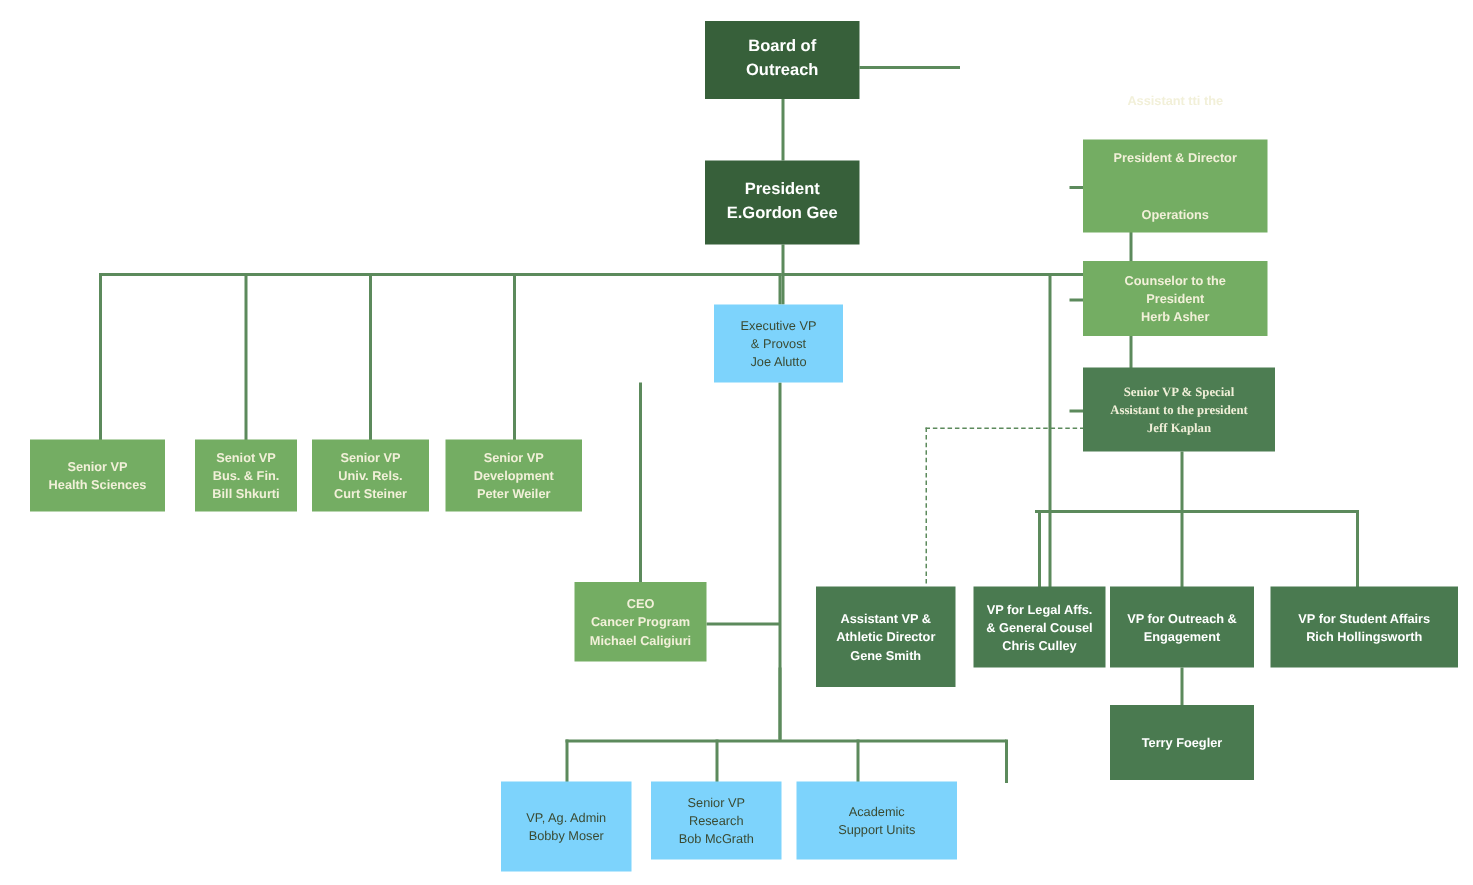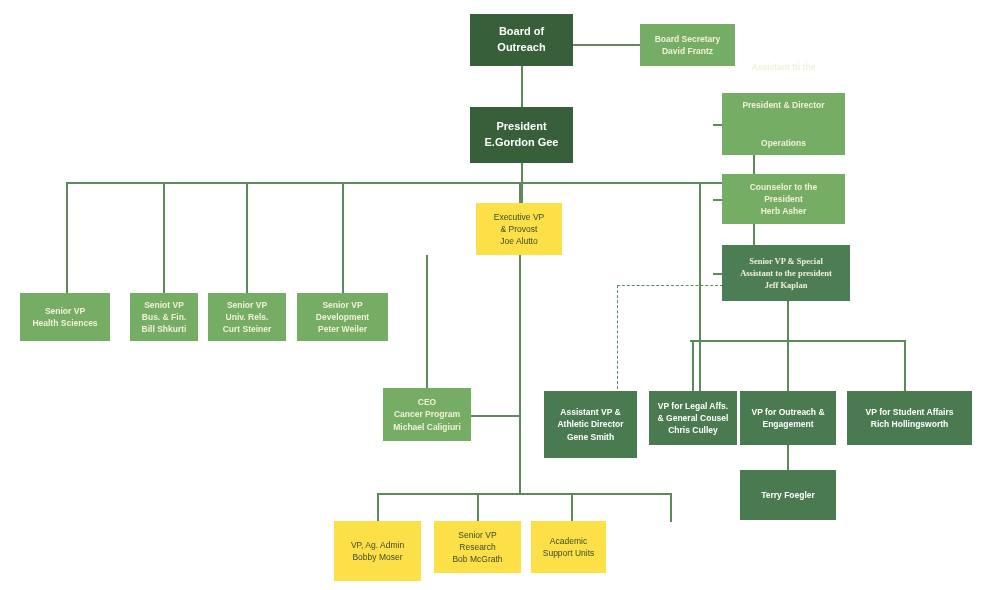--- a/index.html
+++ b/index.html
@@ -52,21 +52,21 @@
   }
   
   .node.light {
     background: #74ad63;
     color: #f2f0d9;
     font-weight: bold;
     font-size: 8.5px;
   }
   
   .node.lightdark {
-    background: #fde047;
+    background: #7dd3fc;
     color: #3a4a32;
     font-weight: normal;
     font-size: 8.5px;
   }
 
   
   .conn {
     position: absolute;
     background: #5c8a5c;
     z-index: 1;
@@ -120,24 +120,20 @@
     <div class="conn v" style="left: 377px; top: 493px; height: 29px;"></div>
     <div class="conn v" style="left: 477px; top: 493px; height: 29px;"></div>
     <div class="conn v" style="left: 571px; top: 493px; height: 29px;"></div>
     <div class="conn v" style="left: 670px; top: 493px; height: 29px;"></div>
     <div class="dashed-h" style="left: 617px; top: 285px; width: 106px;"></div>
     <div class="dashed-v" style="left: 617px; top: 285px; height: 104px;"></div>
     <div class="node dark" style="left: 470px; top: 14px; width: 103px; height: 52px;">
       <span class="ln">Board of</span>
       <span class="ln">Outreach</span>
     </div>
-    <div class="node light" style="left: 640px; top: 24px; width: 95px; height: 42px;">
-      <span class="ln">Board Secretary</span>
-      <span class="ln">David Frantz</span>
-    </div>
     <div class="node dark" style="left: 470px; top: 107px; width: 103px; height: 56px;">
       <span class="ln">President</span>
       <span class="ln">E.Gordon Gee</span>
     </div>
     <div class="node light" style="left: 722px; top: 93px; width: 123px; height: 62px; gap: 26px;">
       <span class="ln">Assistant tti the</span>
       <span class="ln">President &amp; Director</span>
       <span class="ln">Operations</span>
       <span class="ln">Kate Wolford</span>
     </div>
@@ -203,17 +199,17 @@
     </div>
     <div class="node lightdark" style="left: 334px; top: 521px; width: 87px; height: 60px;">
       <span class="ln">VP, Ag. Admin</span>
       <span class="ln">Bobby Moser</span>
     </div>
     <div class="node lightdark" style="left: 434px; top: 521px; width: 87px; height: 52px;">
       <span class="ln">Senior VP</span>
       <span class="ln">Research</span>
       <span class="ln">Bob McGrath</span>
     </div>
-    <div class="node lightdark" style="left: 531px; top: 521px; width: 75px; height: 52px;">
+    <div class="node lightdark" style="left: 531px; top: 521px; width: 107px; height: 52px;">
       <span class="ln">Academic</span>
       <span class="ln">Support Units</span>
     </div>
   </div>
 
 </body></html>

